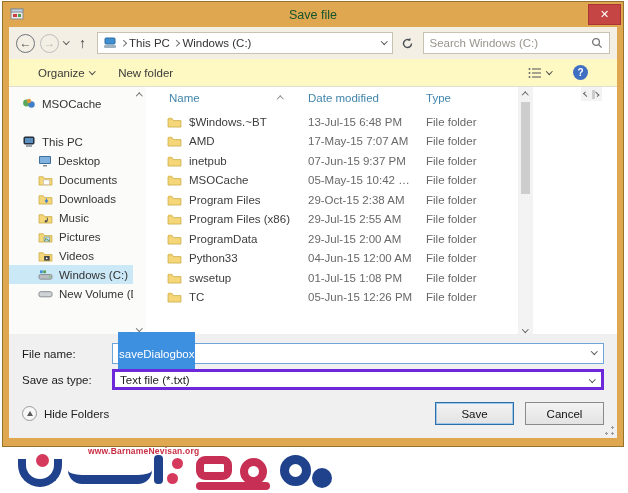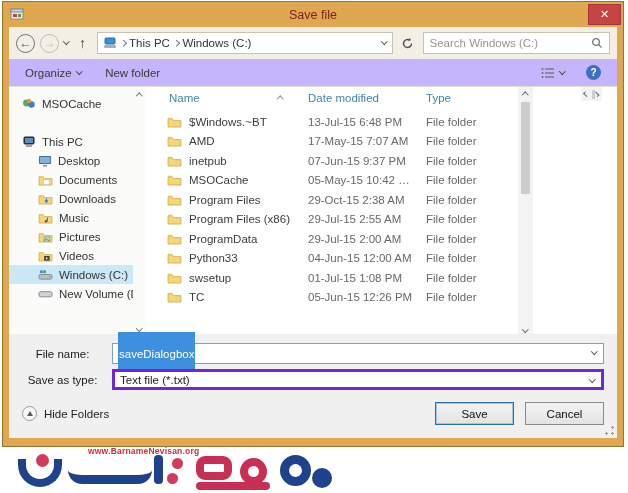--- a/index.html
+++ b/index.html
@@ -5,21 +5,21 @@
   * { margin:0; padding:0; box-sizing:border-box; }
   html,body { width:628px; height:493px; background:#fff; overflow:hidden;
     font-family:"Liberation Sans","DejaVu Sans",sans-serif; }
   body { position:relative; }
 
   
   .dialog { position:absolute; left:2px; top:1px; width:622px; height:446px;
     background:#dfa850; border:1px solid #96742b; }
   .titlebar { height:25px; position:relative; display:flex; align-items:center; }
   .app-icon { position:absolute; left:7px; top:5px; width:14px; height:14px; }
-  .win-title { flex:1; text-align:center; font-size:12.5px; color:#7f1d1d; }
+  .win-title { flex:1; text-align:center; font-size:12.5px; color:#14532d; }
   .close-btn { position:absolute; right:2px; top:2px; width:33px; height:21px;
     background:#c54545; border:1px solid #a83636; color:#fff; font-size:11px;
     font-weight:bold; display:flex; align-items:center; justify-content:center; }
   .content { position:absolute; left:6px; top:25px; right:6px; bottom:8px;
     background:#f0f0f0; display:flex; flex-direction:column; }
 
   
   .navbar { height:32px; background:#f4efe4; display:flex; align-items:center;
     padding:0 7px; gap:5px; flex:none; }
   .navcircle { width:19px; height:19px; border-radius:50%; border:1px solid #6d747a;
@@ -37,22 +37,22 @@
   .ab-spacer { flex:1; }
   .refresh-btn { width:20px; height:20px; display:flex; align-items:center;
     justify-content:center; }
   .searchbox { flex:1; height:22px; background:#fff; border:1px solid #c9c2b2;
     display:flex; align-items:center; padding:0 6px; }
   .searchbox input { border:0; outline:none; flex:1; font-size:11.5px; color:#555;
     background:transparent; font-family:inherit; }
   .searchbox input::placeholder { color:#9a958c; }
 
   
-  .toolbar { height:28px; background:#c4b5fd; border-bottom:1px solid #e1ded6;
-    display:flex; align-items:center; padding:0 16px; font-size:11.5px; color:#3a3a3a;
+  .toolbar { height:28px; background:#fef9c3; border-bottom:1px solid #e1ded6;
+    display:flex; align-items:center; padding:0 29px; font-size:11.5px; color:#3a3a3a;
     flex:none; }
   .tool-item { display:flex; align-items:center; gap:5px; }
   .organize { margin-right:24px; }
   .tb-spacer { flex:1; }
   .view-btn { display:flex; align-items:center; gap:5px; margin-right:22px; color:#555; }
   .help-btn { width:15px; height:15px; border-radius:50%; background:#3f6fc2;
     color:#fff; font-size:10px; font-weight:bold; display:flex; align-items:center;
     justify-content:center; }
 
   
@@ -89,21 +89,21 @@
   .vs-spacer { flex:1; }
   .hscroll { height:14px; display:flex; align-items:center; background:#f3f3f3;
     margin-right:15px; padding:0 4px; color:#666; flex:none; }
   .hthumb { height:9px; background:#cdcdcd; width:70%; margin-left:4px; }
   .hs-spacer { flex:1; }
 
   
   .footer { height:104px; background:#f0f0f0; padding:9px 13px 0 13px; font-size:11.5px;
     position:relative; flex:none; }
   .field-row { display:flex; align-items:center; margin-bottom:5px; }
-  .field-label { width:90px; text-align:center; padding-right:9px; color:#1a1a1a;
+  .field-label { width:90px; text-align:left; padding-right:9px; color:#1a1a1a;
     flex:none; }
   .combo { flex:1; height:21px; background:#fff; display:flex; align-items:center;
     padding:0 5px; color:#222; position:relative; }
   .combo .combo-chev { position:absolute; right:7px; top:8px; color:#555; }
   .combo.filename { border:1px solid #6da5d8; }
   .combo.filetype { border:3px solid #6d28d9; }
   .sel-text { background:#3d8fe0; color:#fff; padding:16px 1px; }
   .actions { display:flex; align-items:center; margin-top:12px; }
   .hide-folders { display:flex; align-items:center; gap:7px; color:#222; }
   .hf-icon { width:15px; height:15px; border-radius:50%; border:1px solid #9a9a9a;

